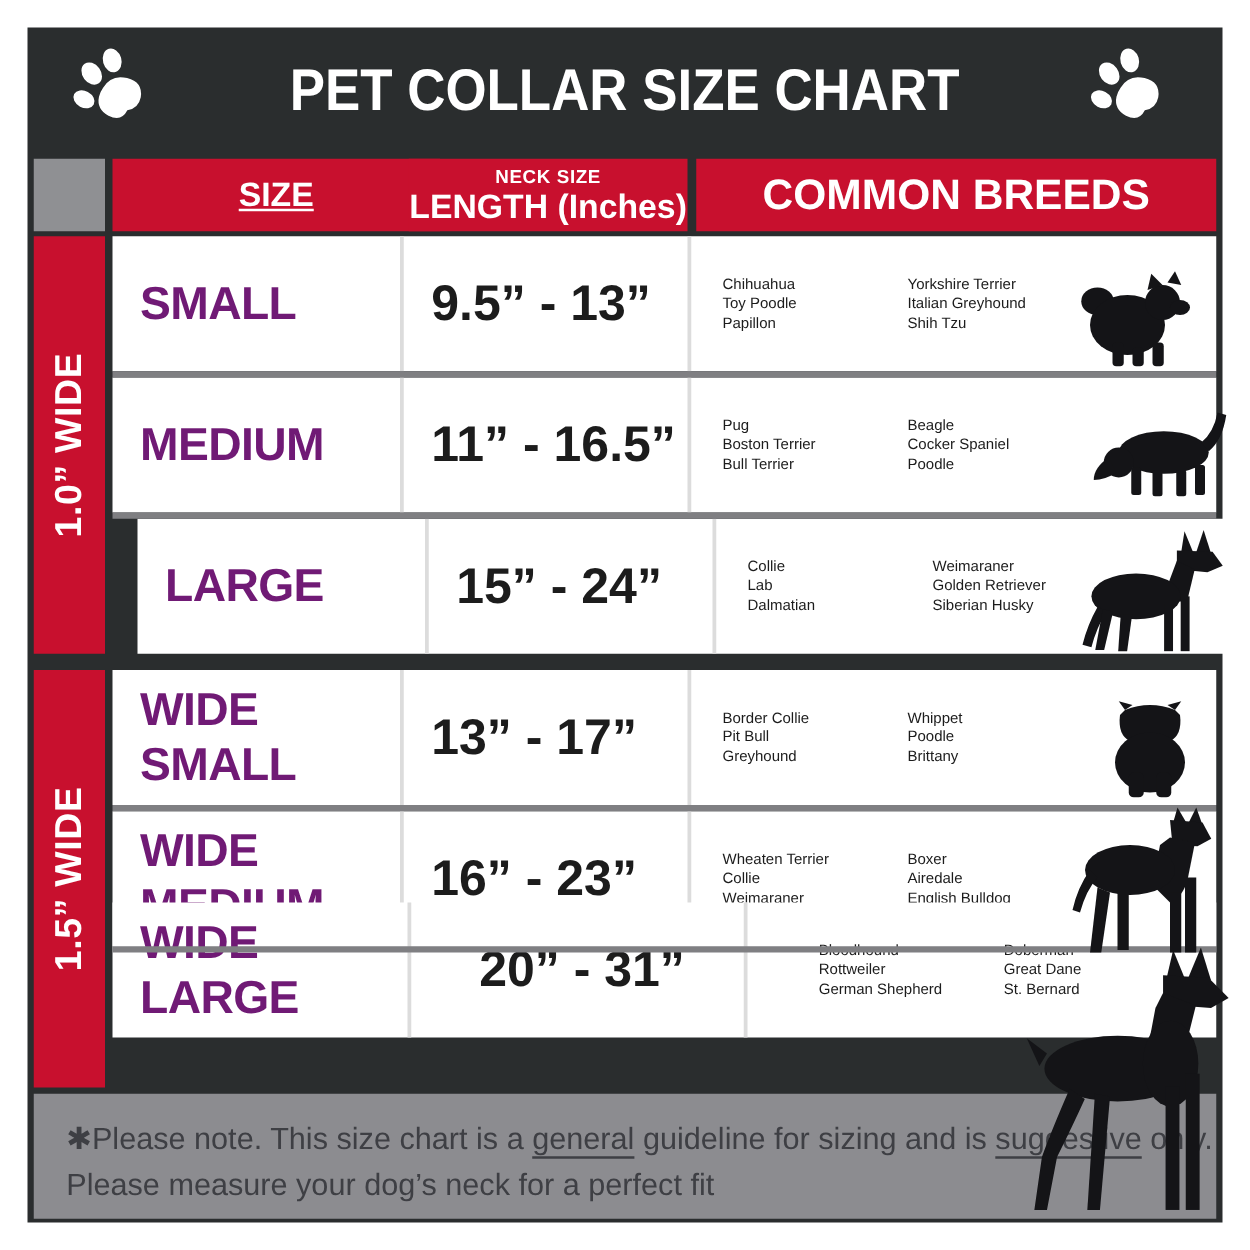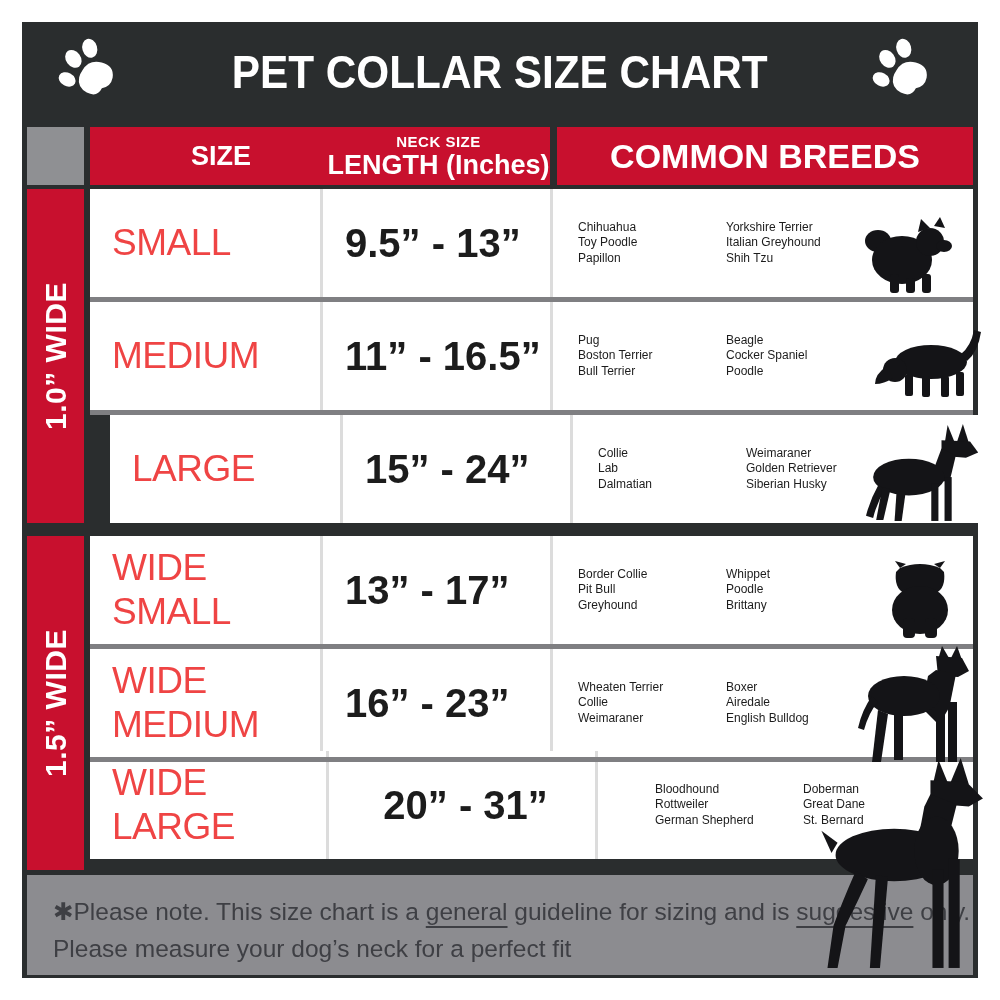--- a/index.html
+++ b/index.html
@@ -7,38 +7,38 @@
   .chart{position:absolute;left:22px;top:22px;width:956px;height:956px;background:#2a2d2e;}
 
   
   .title-bar{position:absolute;left:0;top:0;width:956px;height:99px;display:flex;align-items:center;justify-content:space-between;box-sizing:border-box;padding:0 34px;}
   .title-bar .paw{width:74px;height:74px;flex:none;}
   .page-title{color:#ffffff;font-weight:bold;font-size:47px;letter-spacing:0px;white-space:nowrap;}
   .page-title span{display:inline-block;transform:scaleX(.9);}
 
   
   .hdr{position:absolute;top:105px;height:58px;background:#c8102e;color:#fff;display:flex;flex-direction:column;align-items:center;justify-content:center;font-weight:bold;}
-  .hdr-size{left:68px;width:262px;font-size:27px;}
+  .hdr-size{left:68px;width:262px;font-size:27px;text-decoration:underline;}
   .hdr-neck{left:305px;width:223px;font-size:27px;line-height:1;}
   .hdr-neck .sub{font-size:15px;letter-spacing:.5px;margin-bottom:3px;}
   .hdr-breeds{left:535px;width:416px;font-size:34px;}
   .corner{position:absolute;left:5px;top:105px;width:57px;height:58px;background:#8f9093;}
 
   
   .strip{position:absolute;left:5px;width:57px;background:#c8102e;display:flex;align-items:center;justify-content:center;}
   .strip-1{top:167px;height:334px;}
   .strip-2{top:514px;height:334px;}
   .strip span{transform:rotate(-90deg);white-space:nowrap;color:#fff;font-weight:bold;font-size:30px;letter-spacing:.5px;}
 
   
   .row{position:absolute;left:68px;width:883px;height:108px;background:#ffffff;display:flex;align-items:stretch;}
   .r1{top:167px;} .r2{top:280px;} .r3{top:393px;margin-left:20px;}
-  .r4{top:514px;} .r5{top:627px;} .r6{top:729px;gap:32px;}
+  .r4{top:514px;} .r5{top:627px;} .r6{top:700px;gap:32px;}
   .size-cell{width:230px;display:flex;align-items:center;box-sizing:border-box;padding-left:22px;}
-  .size-label{font-size:37px;font-weight:normal;color:#ef4444;line-height:1.18;max-width:172px;letter-spacing:-.5px;}
+  .size-label{font-size:37px;font-weight:bold;color:#701a75;line-height:1.18;max-width:172px;letter-spacing:-.5px;}
   .vdiv{width:3px;background:#dcdcdc;flex:none;}
   .neck-cell{width:227px;display:flex;align-items:center;box-sizing:border-box;padding-left:22px;}
   .neck-label{font-size:40px;font-weight:bold;color:#1c1c1c;white-space:nowrap;}
   .breeds-cell{flex:1;display:flex;align-items:center;box-sizing:border-box;padding-left:25px;}
   .bcol{width:148px;font-size:12px;color:#1c1c1c;line-height:1.28;flex:none;}
   .bcol2{width:170px;}
 
   
   .hdiv{position:absolute;left:68px;width:883px;height:5px;background:#7f7f82;z-index:2;}
   .d1{top:275px;} .d2{top:388px;} .d3{top:622px;} .d4{top:735px;}

